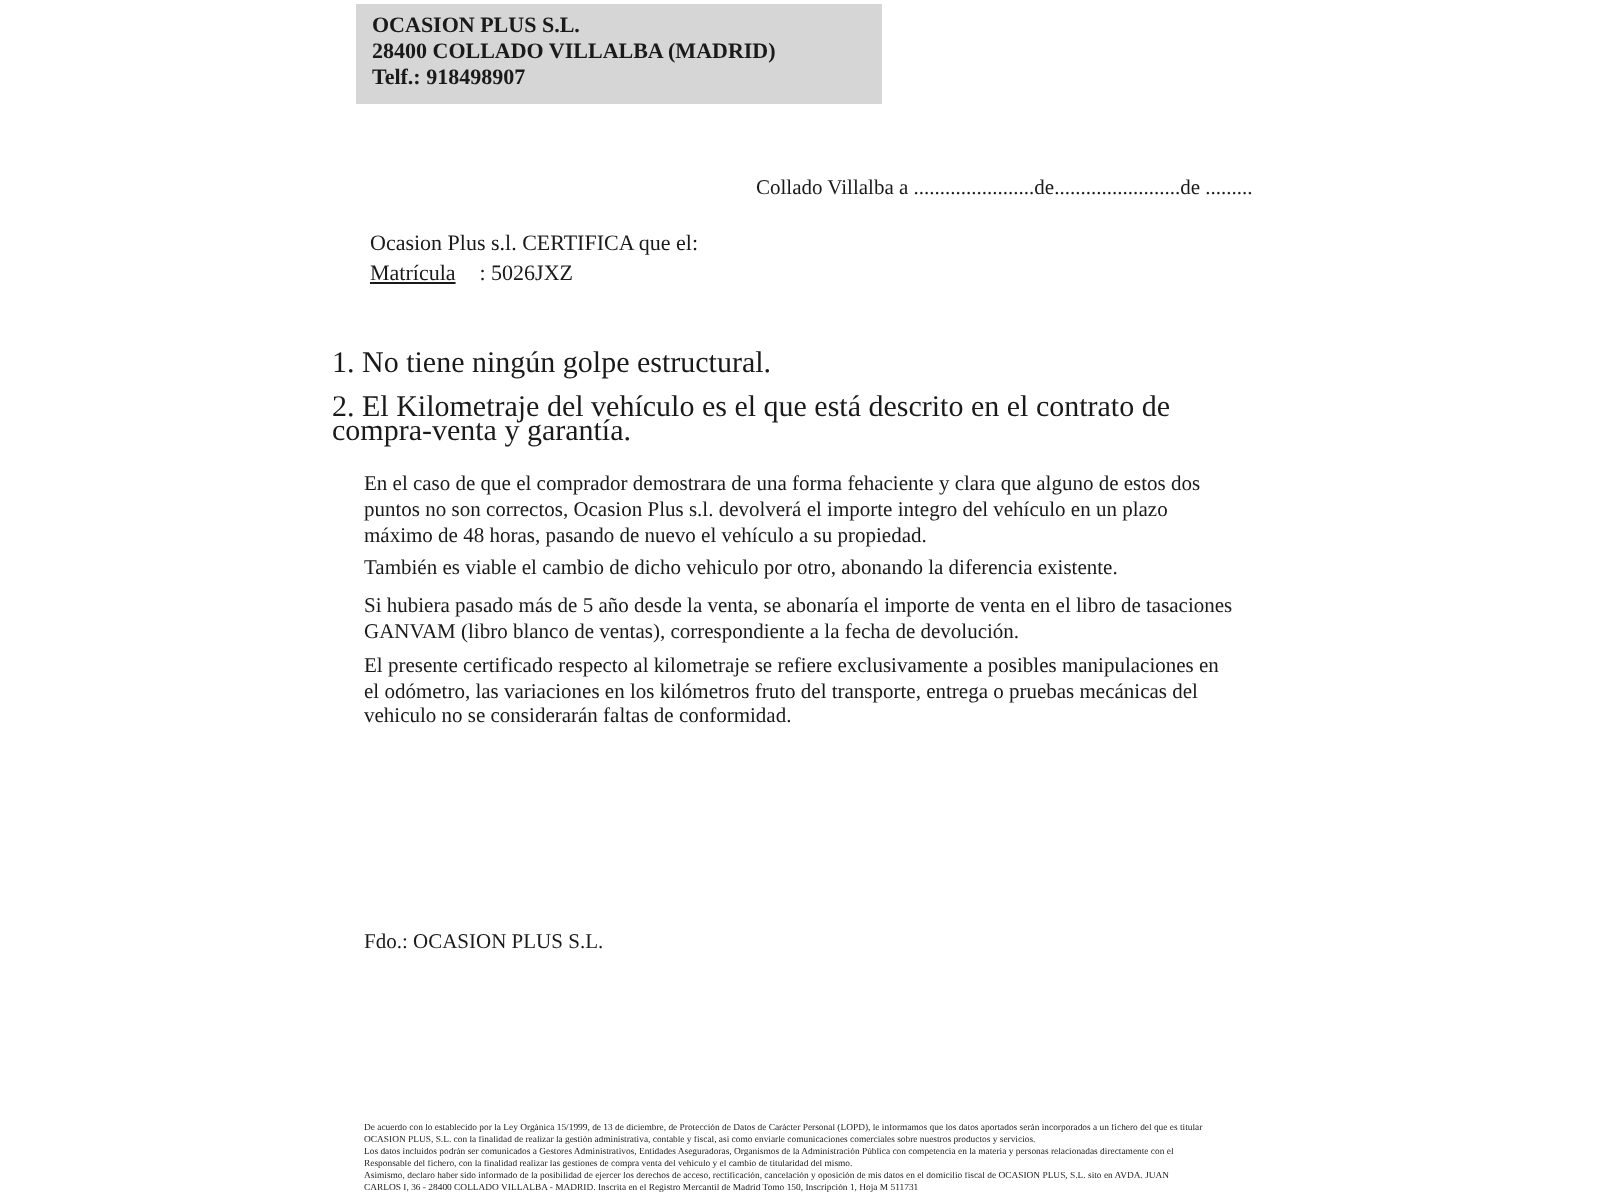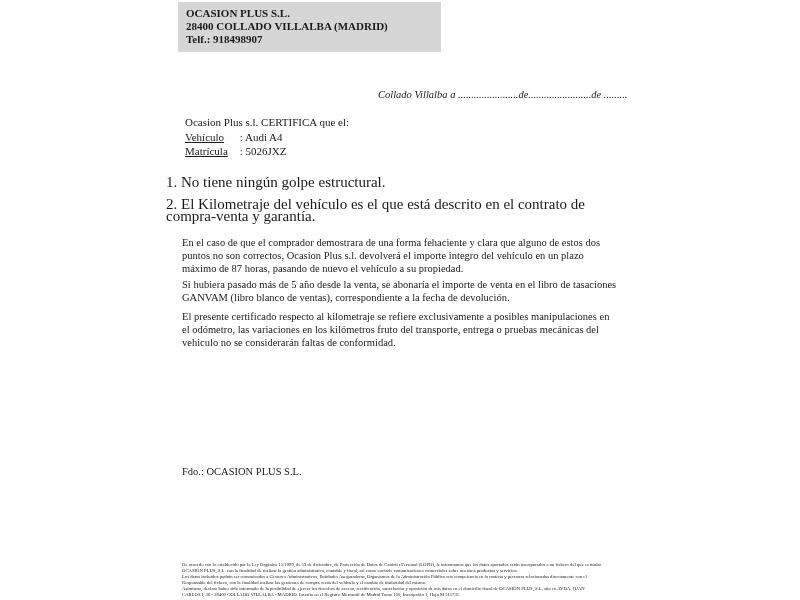--- a/index.html
+++ b/index.html
@@ -23,21 +23,20 @@
     padding: 5px 0 6px 8px;
     font-weight: bold;
     font-size: 11px;
     line-height: 13px;
   }
   .date-line {
     position: absolute;
     left: 378px; top: 89px;
     font-size: 10.5px;
     white-space: nowrap;
-    font-style: italic;
   }
   .cert-block {
     position: absolute;
     left: 185px; top: 115px;
     font-size: 11px;
     line-height: 14.5px;
   }
   .cert-row .lbl {
     display: inline-block;
     width: 52px;
@@ -82,36 +81,33 @@
     <div>OCASION PLUS S.L.</div>
     <div>28400 COLLADO VILLALBA (MADRID)</div>
     <div>Telf.: 918498907</div>
   </div>
 
   <div class="date-line">Collado Villalba a .......................de........................de .........</div>
 
   <div class="cert-block">
     <div>Ocasion Plus s.l. CERTIFICA que el:</div>
     <div class="cert-row">
-      <span class="lbl">Vehículo</span>
-      <span>: Audi A4</span>
-    </div>
-    <div class="cert-row">
       <span class="lbl">Matrícula</span>
       <span>: 5026JXZ</span>
     </div>
   </div>
 
   <div class="points">
     <div class="point">1. No tiene ningún golpe estructural.</div>
     <div class="point">2. El Kilometraje del vehículo es el que está descrito en el contrato de compra-venta y garantía.</div>
   </div>
 
   <div class="paragraphs">
-    <div class="para">En el caso de que el comprador demostrara de una forma fehaciente y clara que alguno de estos dos puntos no son correctos, Ocasion Plus s.l. devolverá el importe integro del vehículo en un plazo máximo de 87 horas, pasando de nuevo el vehículo a su propiedad.</div>
+    <div class="para">En el caso de que el comprador demostrara de una forma fehaciente y clara que alguno de estos dos puntos no son correctos, Ocasion Plus s.l. devolverá el importe integro del vehículo en un plazo máximo de 48 horas, pasando de nuevo el vehículo a su propiedad.</div>
+    <div class="para">También es viable el cambio de dicho vehiculo por otro, abonando la diferencia existente.</div>
     <div class="para">Si hubiera pasado más de 5 año desde la venta, se abonaría el importe de venta en el libro de tasaciones GANVAM (libro blanco de ventas), correspondiente a la fecha de devolución.</div>
     <div class="para">El presente certificado respecto al kilometraje se refiere exclusivamente a posibles manipulaciones en el odómetro, las variaciones en los kilómetros fruto del transporte, entrega o pruebas mecánicas del vehiculo no se considerarán faltas de conformidad.</div>
   </div>
 
   <div class="signature">Fdo.: OCASION PLUS S.L.</div>
 
   <div class="legal">
     <div class="legal-line">De acuerdo con lo establecido por la Ley Orgánica 15/1999, de 13 de diciembre, de Protección de Datos de Carácter Personal (LOPD), le informamos que los datos aportados serán incorporados a un fichero del que es titular</div>
     <div class="legal-line">OCASIÓN PLUS, S.L. con la finalidad de realizar la gestión administrativa, contable y fiscal, así como enviarle comunicaciones comerciales sobre nuestros productos y servicios.</div>
     <div class="legal-line">Los datos incluidos podrán ser comunicados a Gestores Administrativos, Entidades Aseguradoras, Organismos de la Administración Pública con competencia en la materia y personas relacionadas directamente con el</div>

